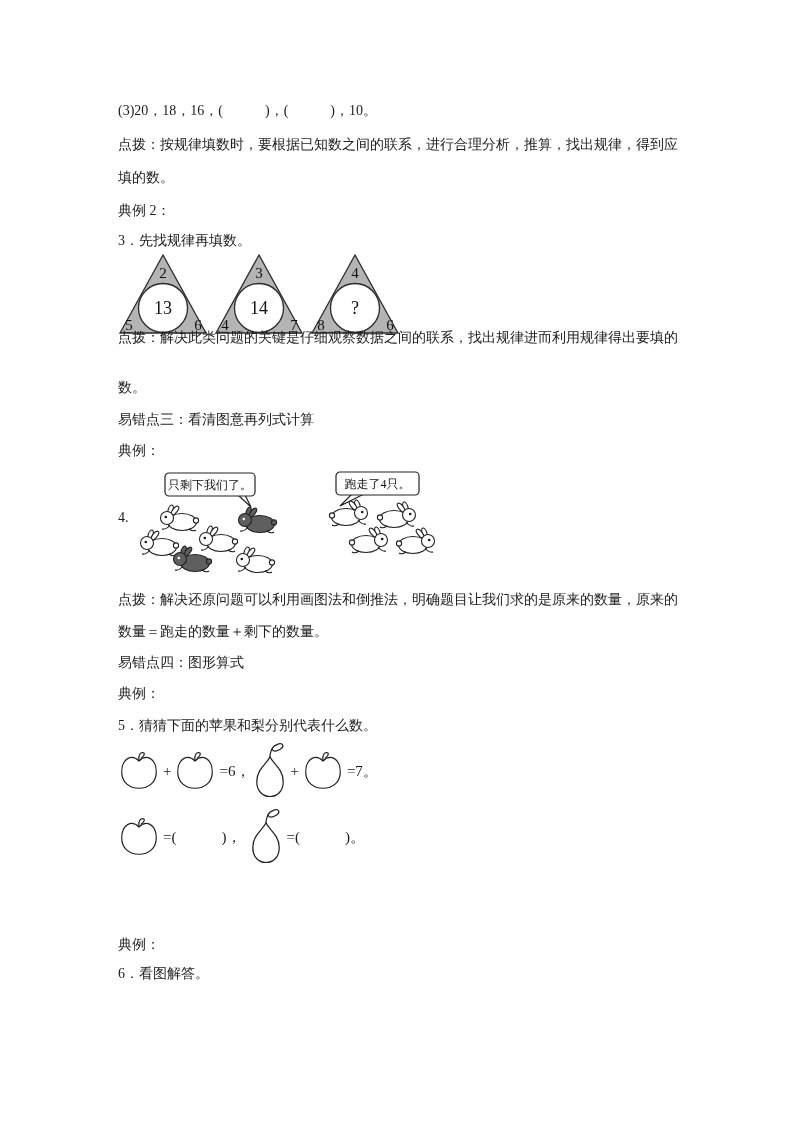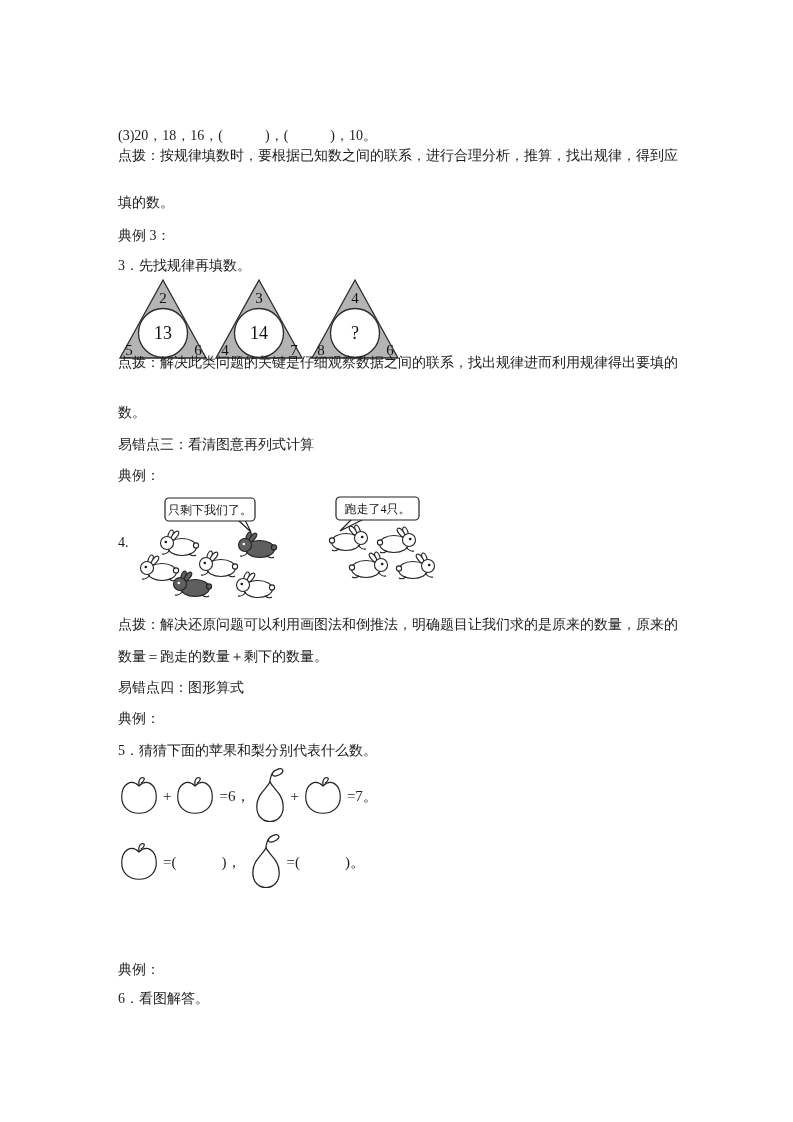--- a/index.html
+++ b/index.html
@@ -3,21 +3,20 @@
 <meta charset="utf-8">
 <style>
   html,body{margin:0;padding:0;background:#ffffff;}
   .page{
     position:relative;
     width:793px;height:1002px;
     background:#ffffff;
     font-family:"Liberation Serif","DejaVu Serif",serif;
     color:#1c1c1c;
     overflow:hidden;
-    margin-top:25px;
   }
   .tl{
     position:absolute;left:118px;
     font-size:14px;line-height:19px;
     white-space:pre;color:#1c1c1c;
   }
   .fig{position:absolute;}
   .eqrow{
     position:absolute;left:118px;
     display:flex;align-items:center;gap:3px;
@@ -39,23 +38,23 @@
   .bubble-text{font-family:"Liberation Serif",serif;font-size:12px;fill:#111;text-anchor:middle;}
   .fruit{fill:#ffffff;stroke:#222;stroke-width:1.3;}
   .fruit-line{fill:none;stroke:#222;stroke-width:1.3;}
 </style>
 </head>
 <body>
 
 <div class="page">
 
   <div class="tl" style="top:101px">(3)20，18，16，(　　　)，(　　　)，10。</div>
-  <div class="tl" style="top:121px">点拨：按规律填数时，要根据已知数之间的联系，进行合理分析，推算，找出规律，得到应</div>
+  <div class="tl" style="top:135px">点拨：按规律填数时，要根据已知数之间的联系，进行合理分析，推算，找出规律，得到应</div>
   <div class="tl" style="top:168px">填的数。</div>
-  <div class="tl" style="top:201px">典例 3：</div>
+  <div class="tl" style="top:201px">典例 2：</div>
   <div class="tl" style="top:231px">3．先找规律再填数。</div>
 
   <svg class="fig" style="left:118px;top:253px" width="282" height="84" viewBox="0 0 282 84">
     <g transform="translate(0,0)">
       <polygon points="45,2 2,80 88,80" stroke="#2a2a2a" stroke-width="1.3" fill="#b4b4b4"></polygon>
       <circle cx="45" cy="55" r="24.5" fill="#ffffff" stroke="#2a2a2a" stroke-width="1.3"></circle>
       <text class="tri-num" x="45" y="25">2</text>
       <text class="tri-num" x="11" y="77">5</text>
       <text class="tri-num" x="80" y="77">6</text>
       <text class="tri-num tri-center" x="45" y="61">13</text>

